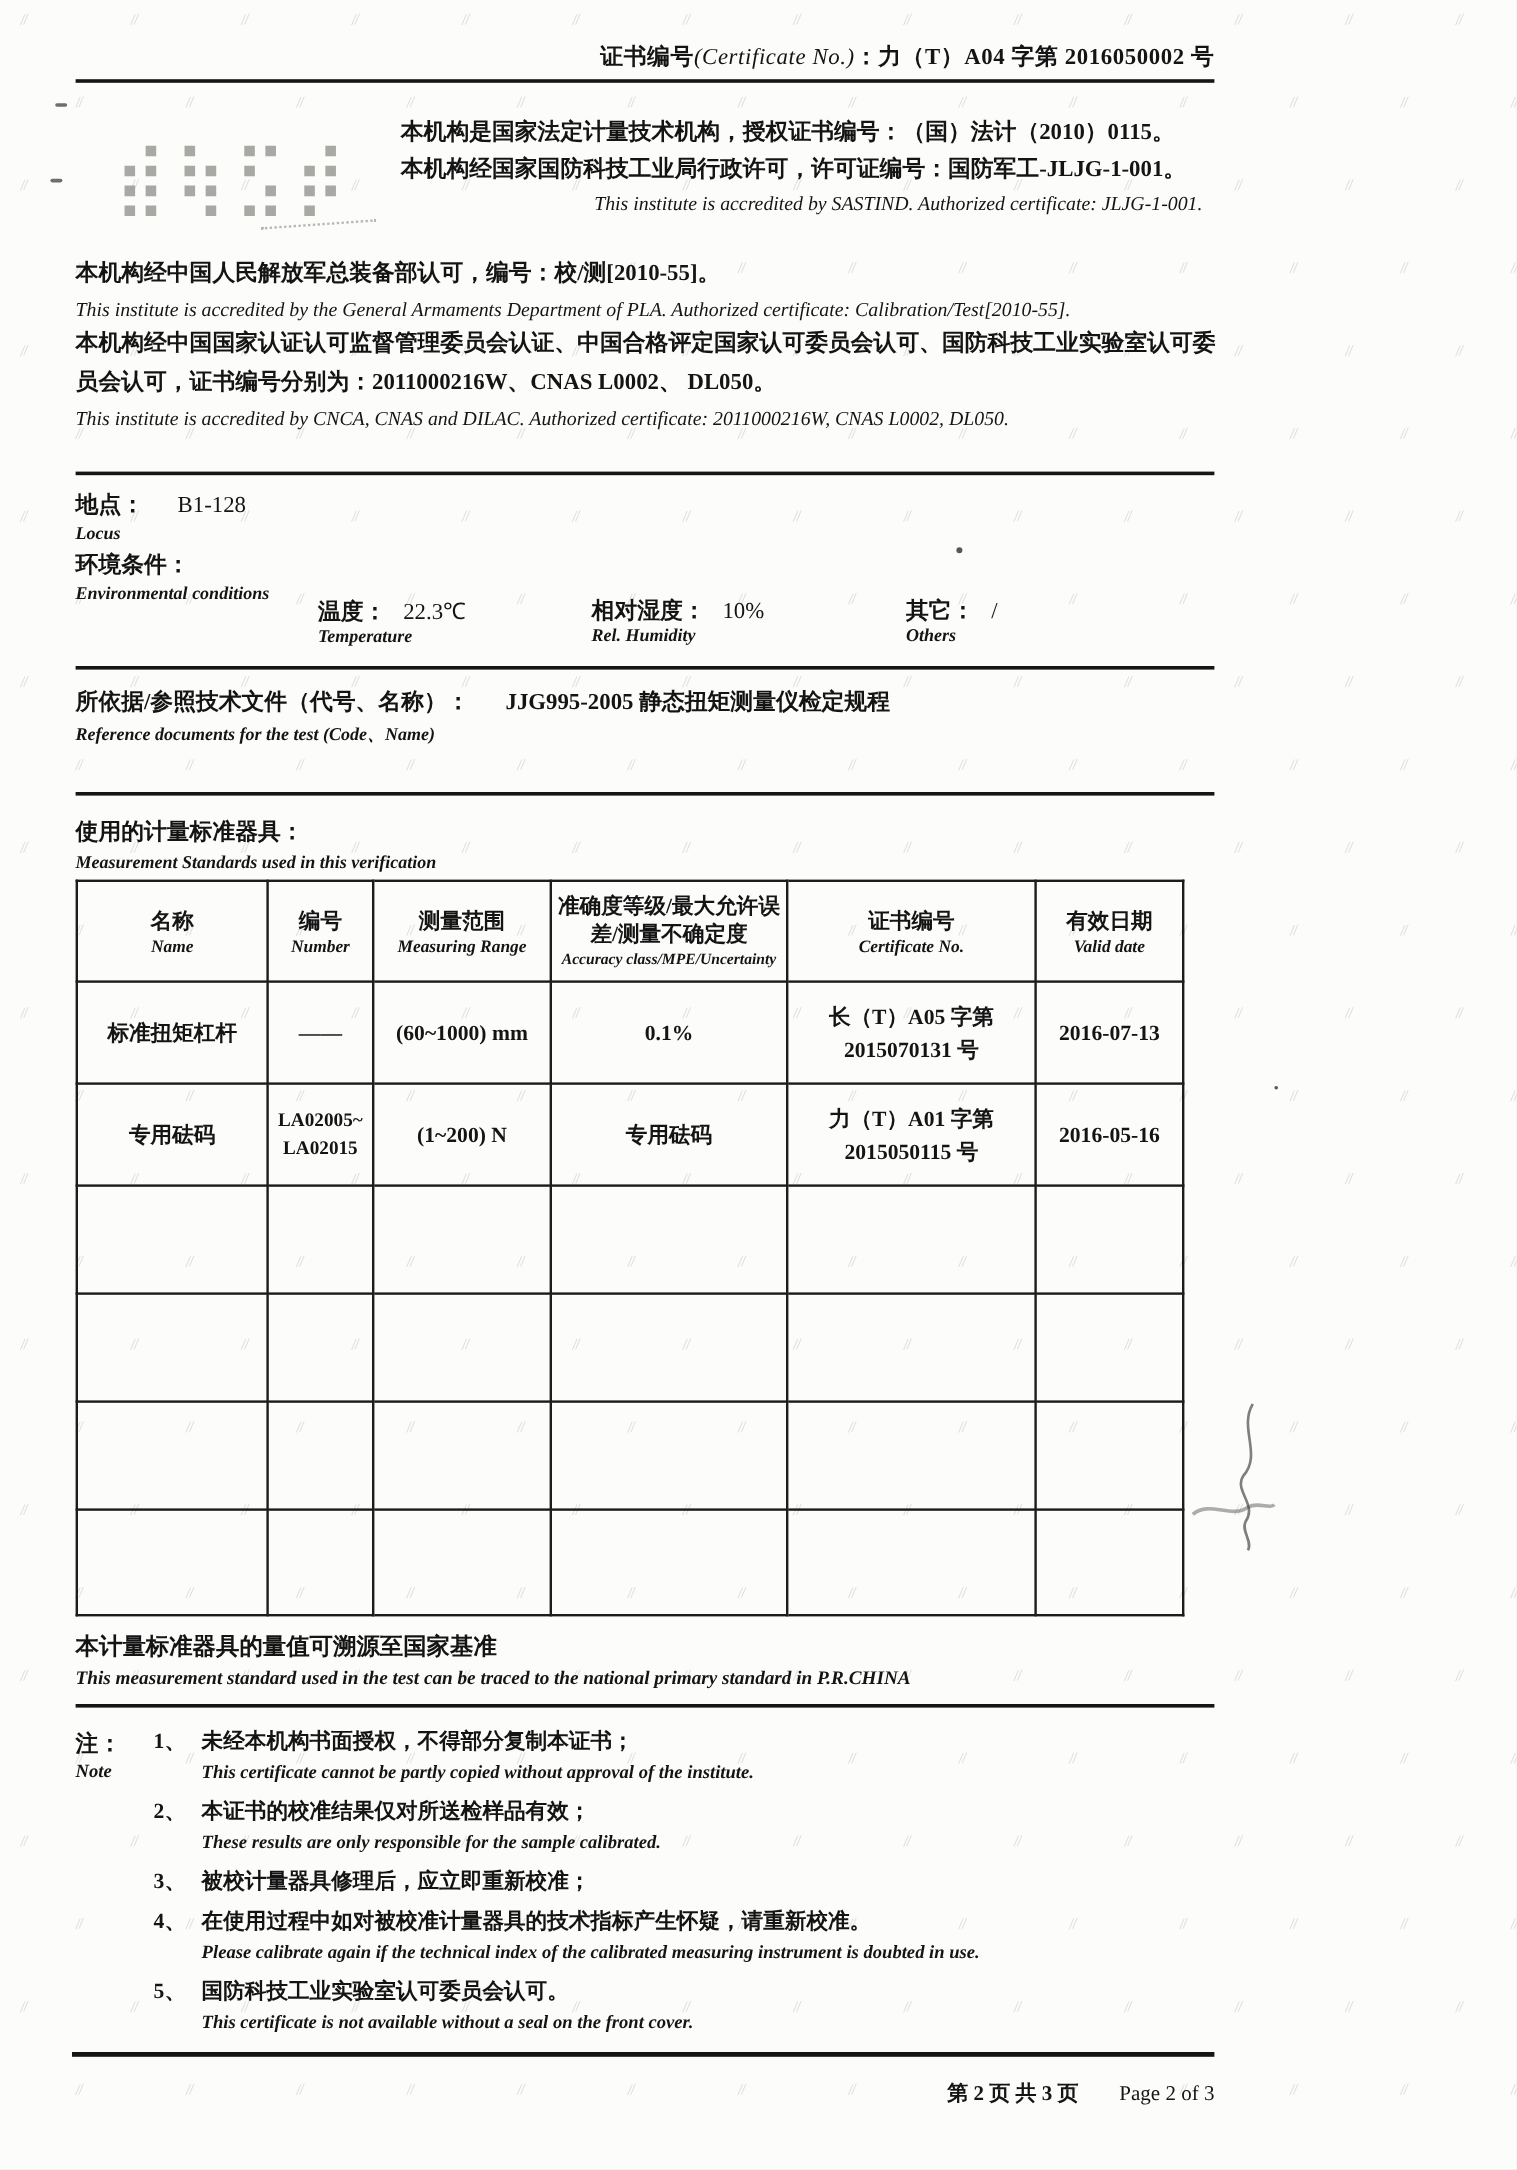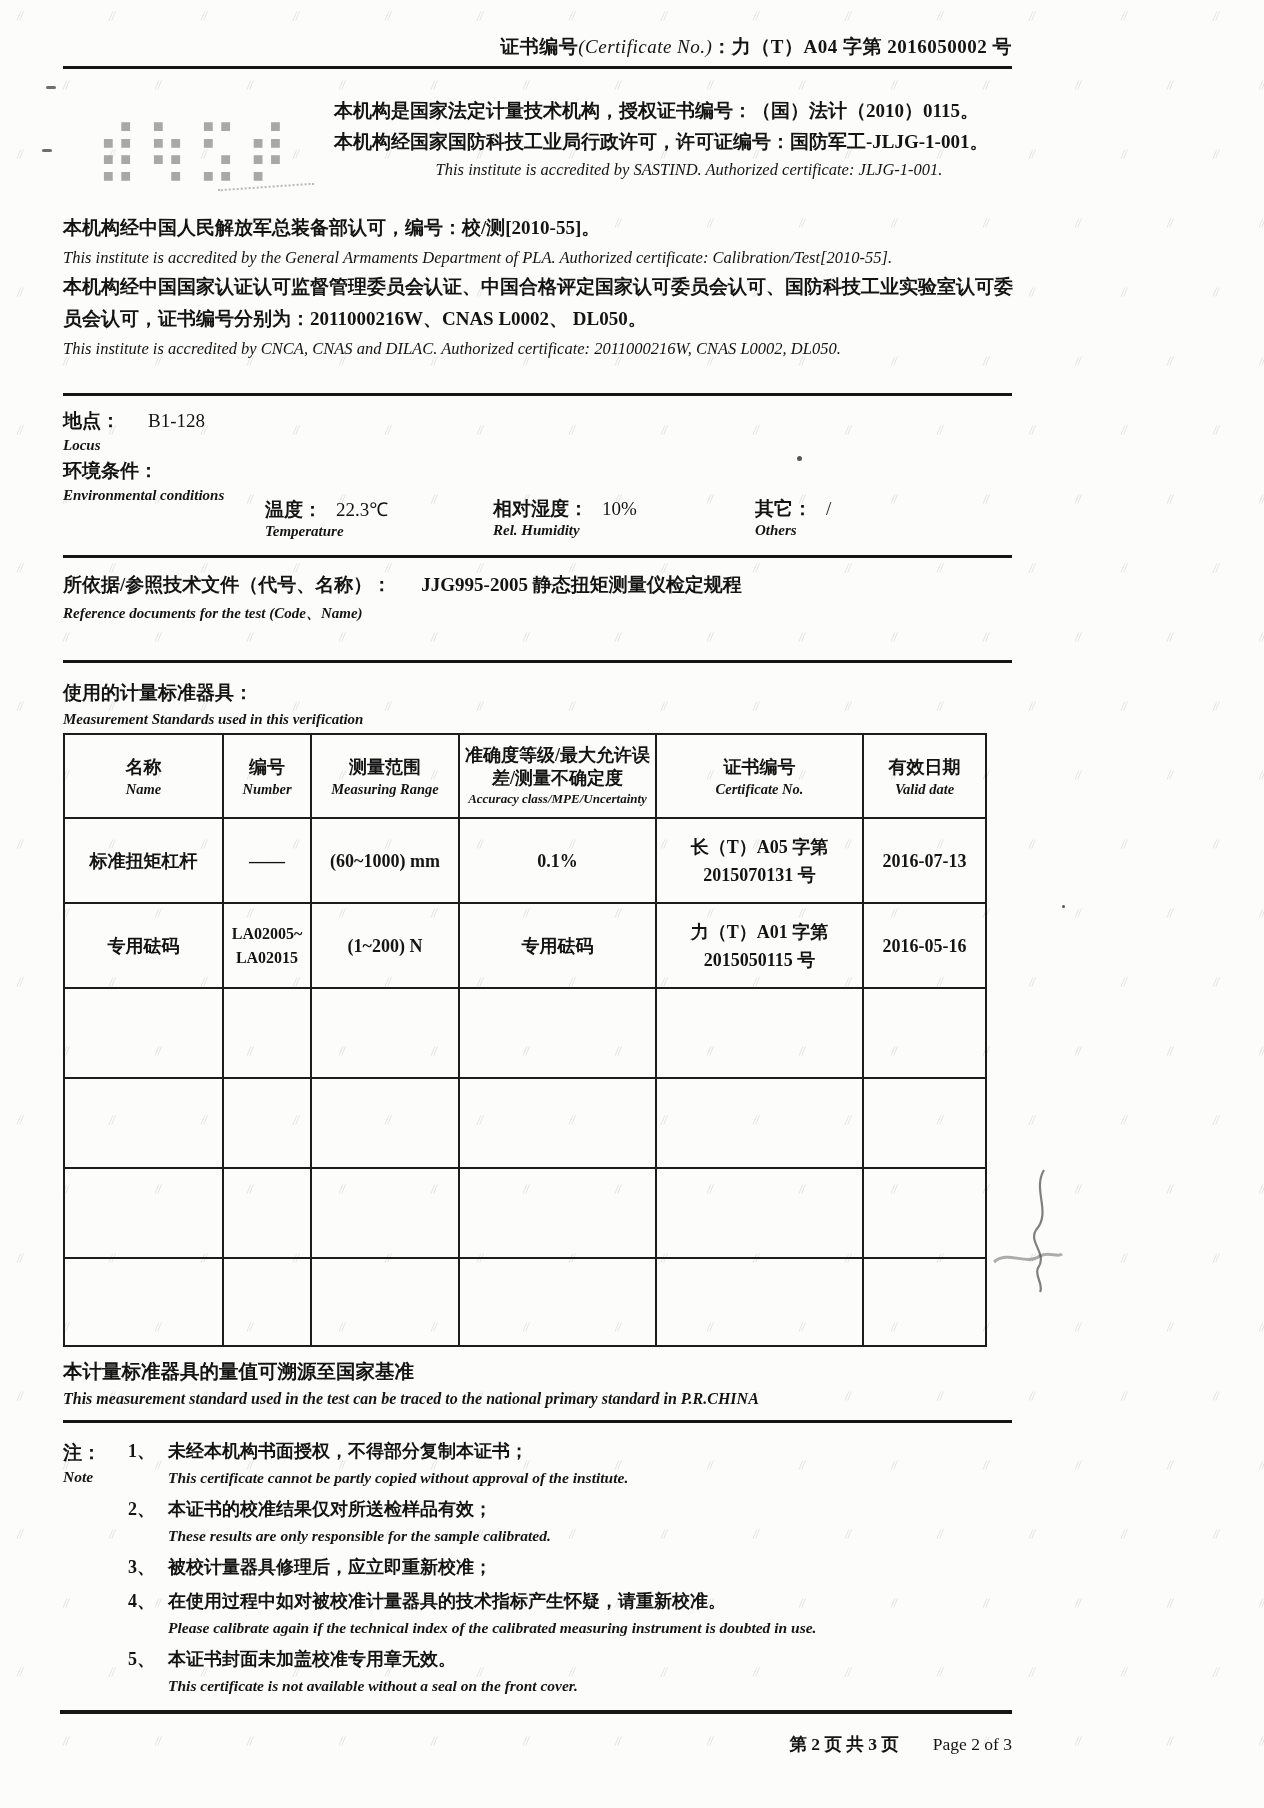--- a/index.html
+++ b/index.html
@@ -23,21 +23,21 @@
   
   .logo{position:absolute;left:95px;top:98px;width:250px;height:100px;
     font-family:"DejaVu Sans", sans-serif;font-size:60px;line-height:100px;
     color:#767672;letter-spacing:6px;opacity:.62;filter:blur(.4px);}
   .logo-squiggle{position:absolute;left:218px;top:186px;width:96px;height:10px;
     border-top:2px dotted #9a9a96;transform:rotate(-4deg);opacity:.7;}
   
   .intro-right{position:absolute;left:334px;top:95px;width:668px;}
   .intro-right .zh-line{font-size:19px;line-height:31px;}
   .intro-right .en-line{font-size:16.5px;line-height:25px;text-align:justify;}
-  .intro-right .en-indent{padding-left:42px;text-align:center;}
+  .intro-right .en-indent{padding-left:42px;text-align:right;}
   .intro-full{position:absolute;left:63px;top:212px;width:952px;}
   .intro-full .zh-line{font-size:19px;line-height:32px;}
   .intro-full .en-line{font-size:16.5px;line-height:27px;}
   
   .label-en-sm{font-size:15px;line-height:19px;}
   .locus-row{position:absolute;left:63px;top:408px;font-size:19px;}
   .locus-row .val{font-weight:normal;margin-left:28px;}
   .locus-en{position:absolute;left:63px;top:436px;}
   .env-label{position:absolute;left:63px;top:458px;font-size:19px;}
   .env-label-en{position:absolute;left:63px;top:486px;}
@@ -614,21 +614,21 @@
       <div class="note-item">
         <div class="note-no">4、</div>
         <div class="note-body">
             <div class="note-zh zh">在使用过程中如对被校准计量器具的技术指标产生怀疑，请重新校准。</div>
             <div class="note-en en-b">Please calibrate again if the technical index of the calibrated measuring instrument is doubted in use.</div>
           </div>
       </div>
       <div class="note-item">
         <div class="note-no">5、</div>
         <div class="note-body">
-            <div class="note-zh zh">本证书封面未加盖校准专用章无效。</div>
+            <div class="note-zh zh">国防科技工业实验室认可委员会认可。</div>
             <div class="note-en en-b">This certificate is not available without a seal on the front cover.</div>
           </div>
       </div>
     </div>
 
     <div class="rule" style="left:60px;top:1710px;width:952px;height:3.5px;"></div>
 
     <div class="footer">
       <span class="zh">第 2 页 共 3 页</span><span class="gap"></span><span>Page 2 of 3</span>
     </div>

